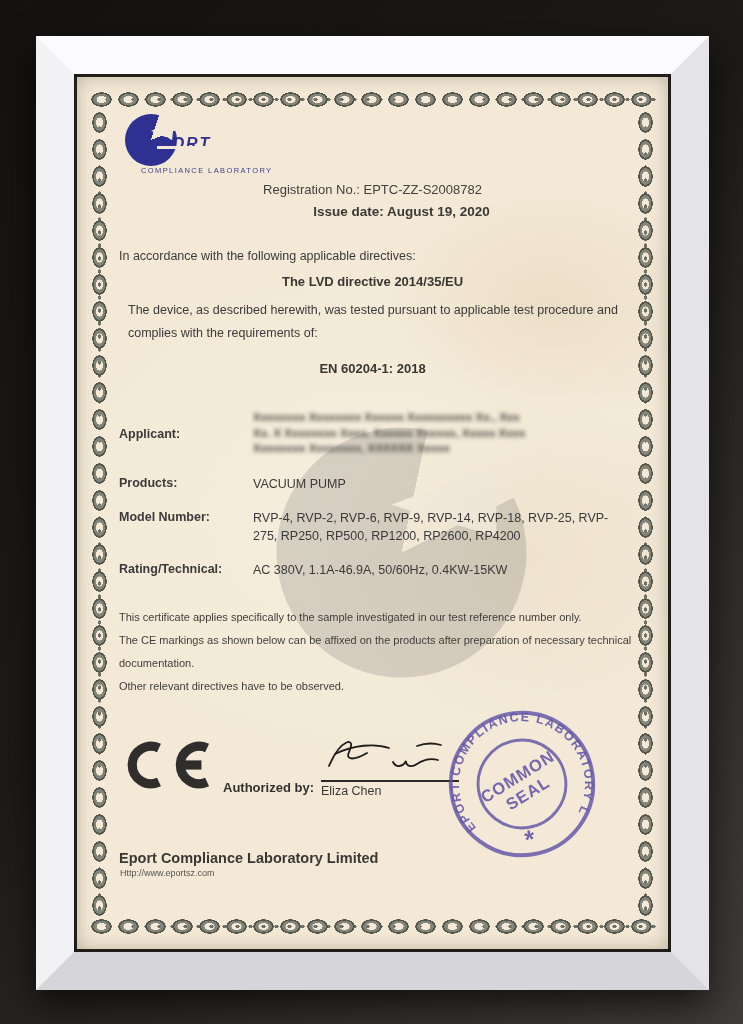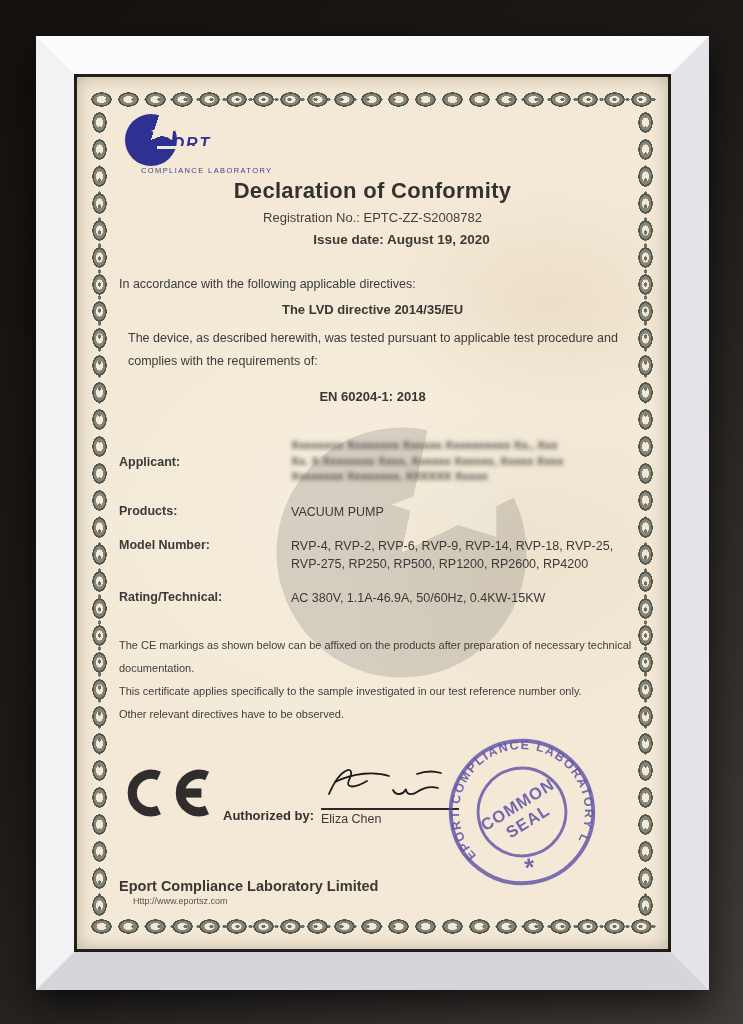--- a/index.html
+++ b/index.html
@@ -65,39 +65,39 @@
   .title{text-align:center;font-size:22px;font-weight:bold;color:#34322f;margin-top:2px;letter-spacing:.3px;}
   .regline{text-align:center;font-size:13px;margin-top:6px;color:#41403d;}
   .issueline{text-align:center;font-size:13.5px;font-weight:bold;margin-top:7px;color:#3a3935;padding-left:58px;}
 
   .intro{font-size:12.5px;margin-top:30px;}
   .directive{text-align:center;font-size:13px;font-weight:bold;margin-top:11px;color:#383733;}
   .bodytext{font-size:12.5px;margin-top:10px;line-height:1.85;width:512px;margin-left:9px;}
   .standard{text-align:center;font-size:13px;font-weight:bold;margin-top:16px;color:#383733;}
 
   .fields{margin-top:34px;}
-  .frow{display:flex;margin-bottom:15px;font-size:12.5px;gap:38px;}
+  .frow{display:flex;margin-bottom:15px;font-size:12.5px;}
   .flabel{width:134px;font-weight:bold;flex:none;padding-top:1px;}
   .fvalue{width:392px;line-height:1.5;}
   .redacted{display:block;filter:blur(2.1px);color:#474743;font-weight:bold;font-size:11.5px;line-height:1.35;white-space:nowrap;overflow:hidden;}
   .frow.applicant{margin-bottom:18px;align-items:center;}
 
   .notes{margin-top:26px;font-size:11px;line-height:2.1;width:516px;color:#3f3e3b;}
   .notes p{margin:0;}
 
   .sigrow{position:relative;height:122px;margin-top:26px;}
   .ce{position:absolute;left:6px;top:14px;}
   .authlabel{position:absolute;left:104px;top:56px;font-size:13px;font-weight:bold;color:#33322f;}
   .sigblock{position:absolute;left:202px;top:8px;width:138px;text-align:left;}
   .sigline{border-bottom:2px solid #2b2a28;padding-bottom:0px;}
   .signame{font-size:12.5px;margin-top:2px;color:#3a3935;}
   .seal{position:absolute;right:26px;top:-18px;opacity:.92;transform:rotate(-8deg);}
 
   .footer-company{font-size:14.5px;font-weight:bold;margin-top:4px;color:#3a3835;}
-  .footer-url{font-size:9px;color:#56544f;margin-top:2px;margin-left:14px;}
+  .footer-url{font-size:9px;color:#56544f;margin-top:2px;margin-left:1px;}
 
   .watermark{position:absolute;left:180px;top:330px;width:300px;height:300px;opacity:.20;filter:grayscale(1);z-index:0;pointer-events:none;transform:rotate(-6deg);}
   .wm-circle{position:absolute;left:20px;top:20px;width:250px;height:250px;border-radius:50%;
       background:conic-gradient(from 18deg at 50% 50%, rgba(0,0,0,0) 0 52deg, #5d5c58 52deg 360deg);}
   .wm-tri{position:absolute;left:140px;top:62px;width:0;height:0;
       border-top:40px solid transparent;border-bottom:32px solid transparent;
       border-right:105px solid #f3e9d6;transform:rotate(6deg);}
 </style>
 </head>
 <body>
@@ -117,21 +117,20 @@
 
     <div class="content">
 
       <div class="logo">
         <div class="lm"></div>
         <div class="lm-tri"></div>
         <div class="logo-word">PORT</div>
         <div class="logo-tag">COMPLIANCE LABORATORY</div>
       </div>
 
-      <div class="title">Declaration of Conformity</div>
       <div class="regline">Registration No.: EPTC-ZZ-S2008782</div>
       <div class="issueline">Issue date: August 19, 2020</div>
 
       <div class="intro">In accordance with the following applicable directives:</div>
       <div class="directive">The LVD directive 2014/35/EU</div>
       <div class="bodytext">The device, as described herewith, was tested pursuant to applicable test procedure and complies with the requirements of:</div>
       <div class="standard">EN 60204-1: 2018</div>
 
       <div class="fields">
         <div class="frow applicant">
@@ -150,22 +149,22 @@
           <div class="flabel">Model Number:</div>
           <div class="fvalue">RVP-4, RVP-2, RVP-6, RVP-9, RVP-14, RVP-18, RVP-25, RVP-275, RP250, RP500, RP1200, RP2600, RP4200</div>
         </div>
         <div class="frow">
           <div class="flabel">Rating/Technical:</div>
           <div class="fvalue">AC 380V, 1.1A-46.9A, 50/60Hz, 0.4KW-15KW</div>
         </div>
       </div>
 
       <div class="notes">
+        <p>This certificate applies specifically to the sample investigated in our test reference number only.</p>
         <p>The CE markings as shown below can be affixed on the products after preparation of necessary technical documentation.</p>
-        <p>This certificate applies specifically to the sample investigated in our test reference number only.</p>
         <p>Other relevant directives have to be observed.</p>
       </div>
 
       <div class="sigrow">
         <svg class="ce" width="92" height="54" viewBox="0 0 130 76">
           <path d="M48 14 A26.5 26.5 0 1 0 48 62" stroke="#2f2e2c" stroke-width="13" fill="none"></path>
           <path d="M116 14 A26.5 26.5 0 1 0 116 62" stroke="#2f2e2c" stroke-width="13" fill="none"></path>
           <path d="M78 38 H 108" stroke="#2f2e2c" stroke-width="13" fill="none"></path>
         </svg>
         <div class="authlabel">Authorized by:</div>

